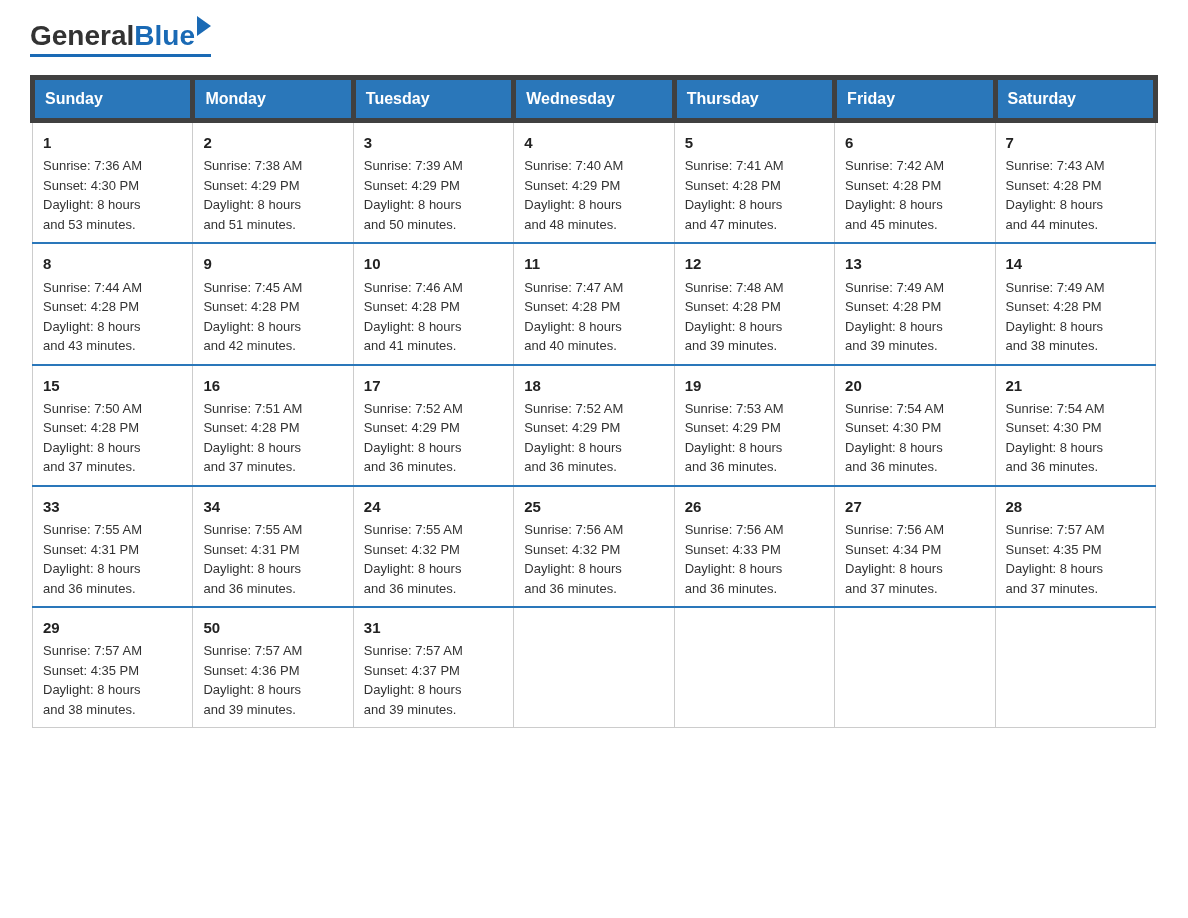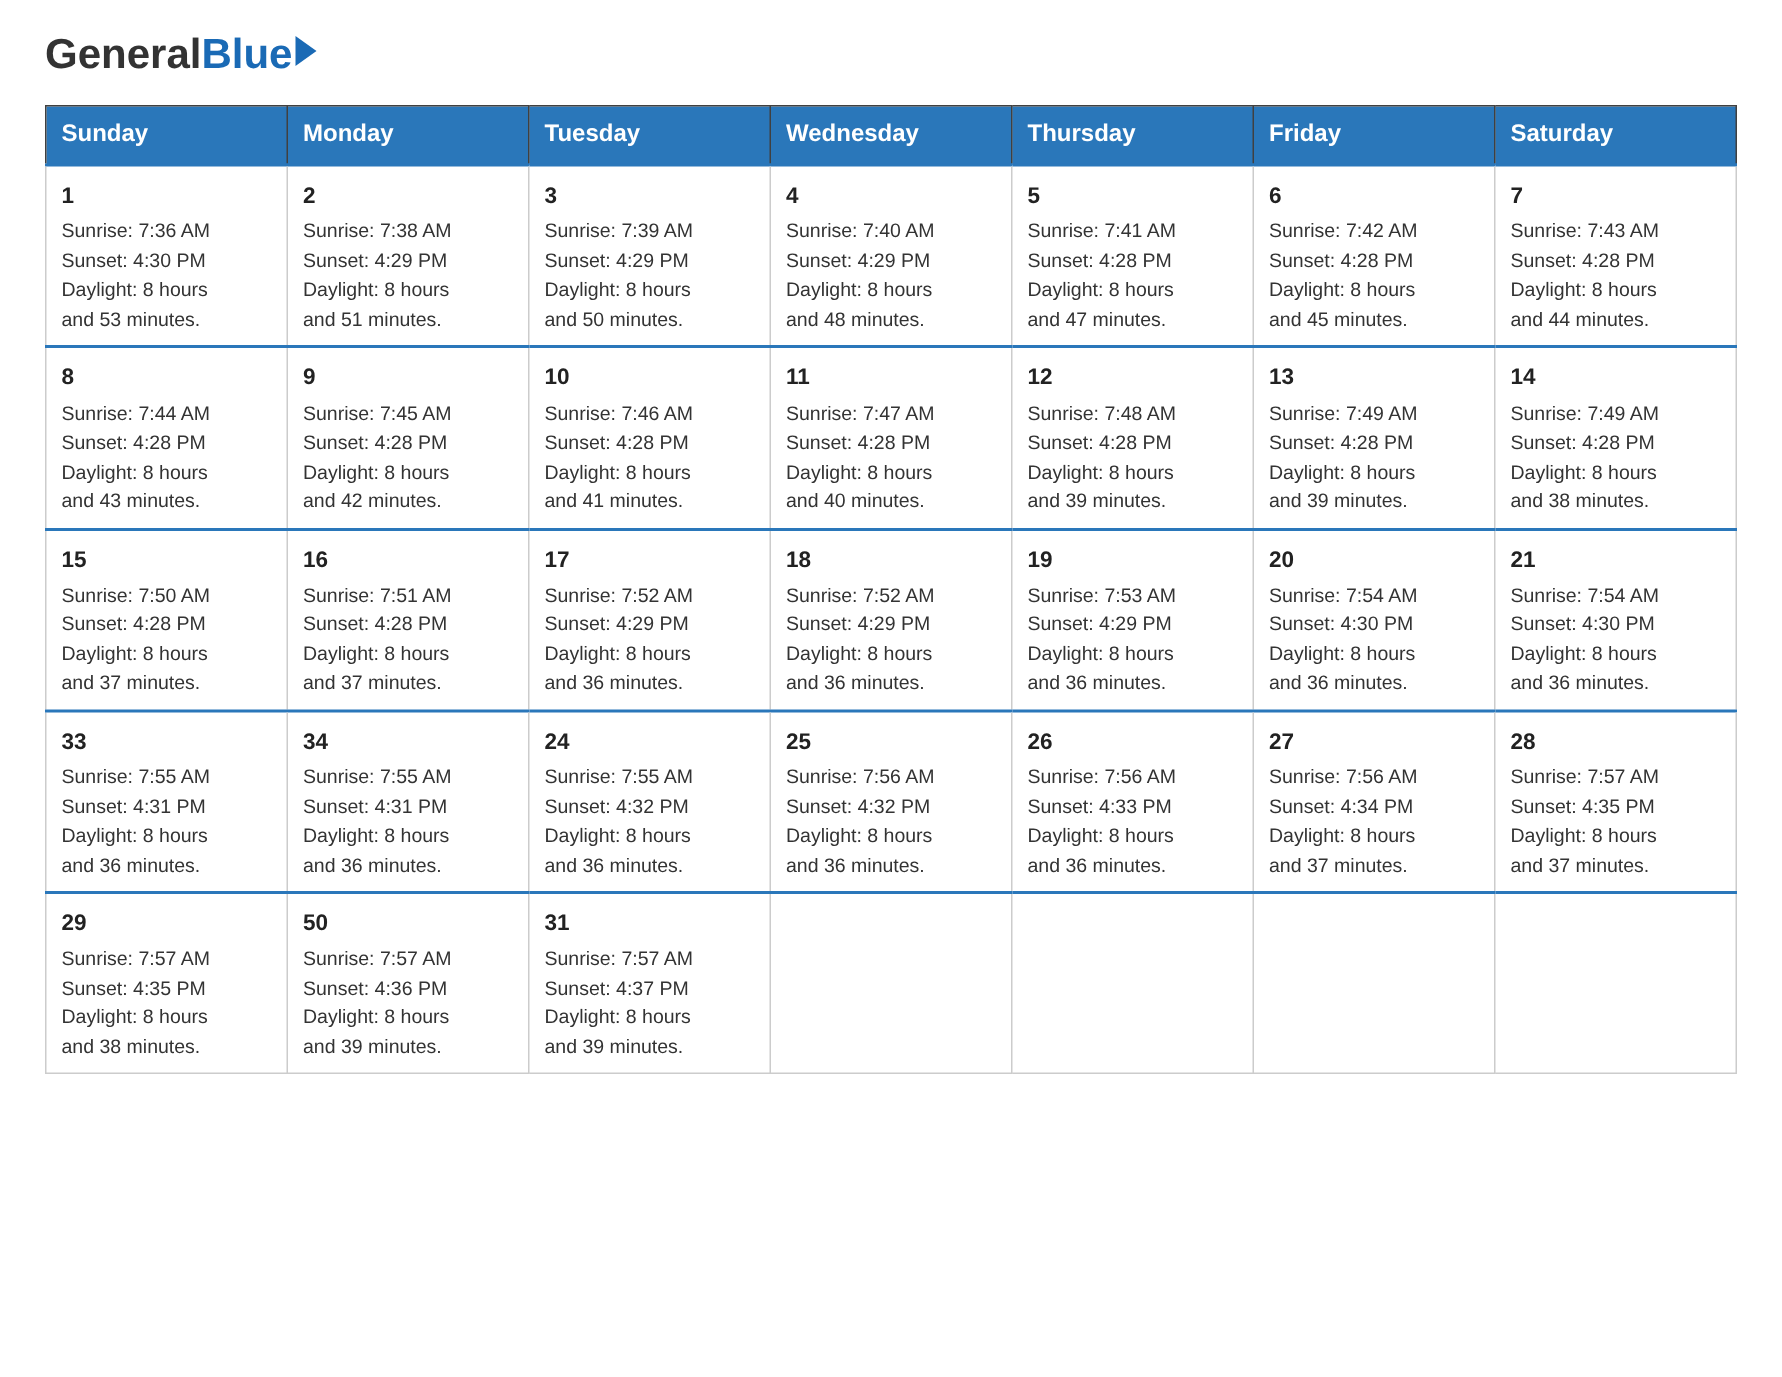--- a/index.html
+++ b/index.html
@@ -11,34 +11,34 @@
       min-height: 918px;
     }
     .header-area {
       display: flex;
       justify-content: space-between;
       align-items: flex-start;
       margin-bottom: 18px;
     }
     .logo-area {
       display: flex;
-      flex-direction: row;
+      flex-direction: column;
       align-items: flex-start;
     }
     .logo-text {
       display: flex;
       align-items: center;
       font-size: 28px;
       font-weight: bold;
       color: #333;
     }
     .logo-general { color: #333; }
     .logo-blue-container {
       display: flex;
-      align-items: center;
+      align-items: flex-start;
     }
     .logo-blue { color: #1a6ab5; }
     .logo-triangle {
       width: 0;
       height: 0;
       border-left: 14px solid #1a6ab5;
       border-top: 10px solid transparent;
       border-bottom: 10px solid transparent;
       margin-left: 2px;
       margin-top: -4px;
@@ -68,21 +68,21 @@
       border-collapse: collapse;
       table-layout: fixed;
     }
     thead tr th {
       background-color: #2a77ba;
       color: #fff;
       font-size: 16px;
       font-weight: bold;
       padding: 10px 10px;
       text-align: left;
-      border: 1px solid #404040;
+      border: 5px solid #404040;
     }
     tbody tr td {
       vertical-align: top;
       padding: 8px 10px;
       font-size: 13.5px;
       color: #222;
       border-left: 1px solid #ccc;
       border-right: 1px solid #ccc;
       border-bottom: 1px solid #ccc;
       height: 115px;

